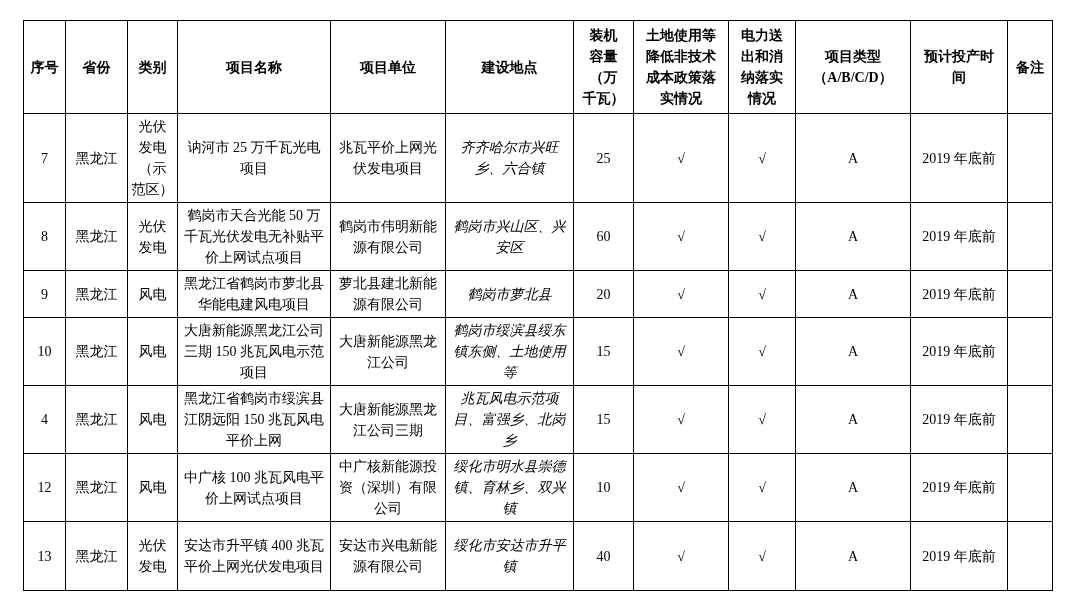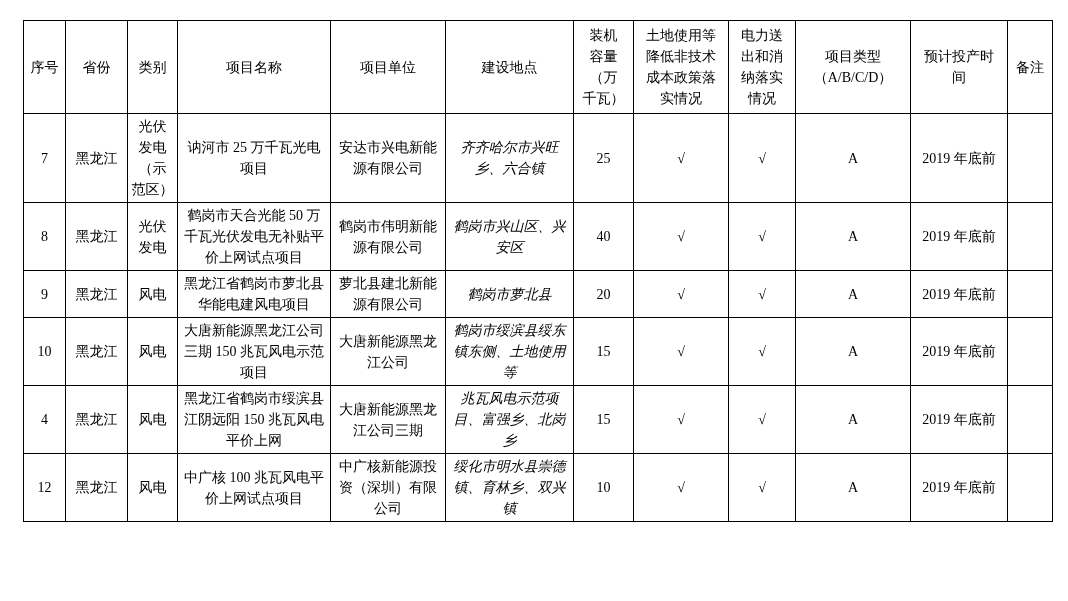--- a/index.html
+++ b/index.html
@@ -31,21 +31,21 @@
   table.doc-table th,
   table.doc-table td {
     border: 1px solid #000000;
     vertical-align: middle;
     text-align: center;
     padding: 2px 3px;
     overflow: hidden;
     word-break: normal;
   }
   table.doc-table th {
-    font-weight: normal;
+    font-weight: bold;
     white-space: pre-line;
   }
   
   td.col-category { white-space: pre-line; margin-top: 20px; }
   td.col-project_name { text-align: left; padding-left: 9px; padding-right: 9px; }
   td.col-project_unit { text-align: left; padding-left: 8px; padding-right: 8px; }
   td.col-location { padding-left: 19px; padding-right: 19px; font-style: italic; }
   td.col-capacity, td.col-land_policy, td.col-power_delivery,
   td.col-project_type, td.col-expected_time, td.col-index,
   td.col-province, td.col-remarks { text-align: center; }
@@ -98,38 +98,38 @@
     </thead>
     <tbody id="table-body">
         <tr style="height: 89px;">
           <td class="col-index">7</td>
           <td class="col-province">黑龙江</td>
           <td class="col-category">光伏
 发电
 （示
 范区）</td>
           <td class="col-project_name">讷河市 25 万千瓦光电项目</td>
-          <td class="col-project_unit">安达市兴电新能源有限公司</td>
+          <td class="col-project_unit">兆瓦平价上网光伏发电项目</td>
           <td class="col-location">齐齐哈尔市兴旺乡、六合镇</td>
           <td class="col-capacity">25</td>
           <td class="col-land_policy">√</td>
           <td class="col-power_delivery">√</td>
           <td class="col-project_type">A</td>
           <td class="col-expected_time">2019 年底前</td>
           <td class="col-remarks"></td>
         </tr>
         <tr style="height: 66px;">
           <td class="col-index">8</td>
           <td class="col-province">黑龙江</td>
           <td class="col-category">光伏
 发电</td>
           <td class="col-project_name">鹤岗市天合光能 50 万千瓦光伏发电无补贴平价上网试点项目</td>
           <td class="col-project_unit">鹤岗市伟明新能源有限公司</td>
           <td class="col-location">鹤岗市兴山区、兴安区</td>
-          <td class="col-capacity">40</td>
+          <td class="col-capacity">60</td>
           <td class="col-land_policy">√</td>
           <td class="col-power_delivery">√</td>
           <td class="col-project_type">A</td>
           <td class="col-expected_time">2019 年底前</td>
           <td class="col-remarks"></td>
         </tr>
         <tr style="height: 45px;">
           <td class="col-index">9</td>
           <td class="col-province">黑龙江</td>
           <td class="col-category">风电</td>
@@ -172,20 +172,35 @@
           <td class="col-remarks"></td>
         </tr>
         <tr style="height: 66px;">
           <td class="col-index">12</td>
           <td class="col-province">黑龙江</td>
           <td class="col-category">风电</td>
           <td class="col-project_name">中广核 100 兆瓦风电平价上网试点项目</td>
           <td class="col-project_unit">中广核新能源投资（深圳）有限公司</td>
           <td class="col-location">绥化市明水县崇德镇、育林乡、双兴镇</td>
           <td class="col-capacity">10</td>
+          <td class="col-land_policy">√</td>
+          <td class="col-power_delivery">√</td>
+          <td class="col-project_type">A</td>
+          <td class="col-expected_time">2019 年底前</td>
+          <td class="col-remarks"></td>
+        </tr>
+        <tr style="height: 69px;">
+          <td class="col-index">13</td>
+          <td class="col-province">黑龙江</td>
+          <td class="col-category">光伏
+发电</td>
+          <td class="col-project_name">安达市升平镇 400 兆瓦平价上网光伏发电项目</td>
+          <td class="col-project_unit">安达市兴电新能源有限公司</td>
+          <td class="col-location">绥化市安达市升平镇</td>
+          <td class="col-capacity">40</td>
           <td class="col-land_policy">√</td>
           <td class="col-power_delivery">√</td>
           <td class="col-project_type">A</td>
           <td class="col-expected_time">2019 年底前</td>
           <td class="col-remarks"></td>
         </tr>
       </tbody>
   </table>
 </div>
 

